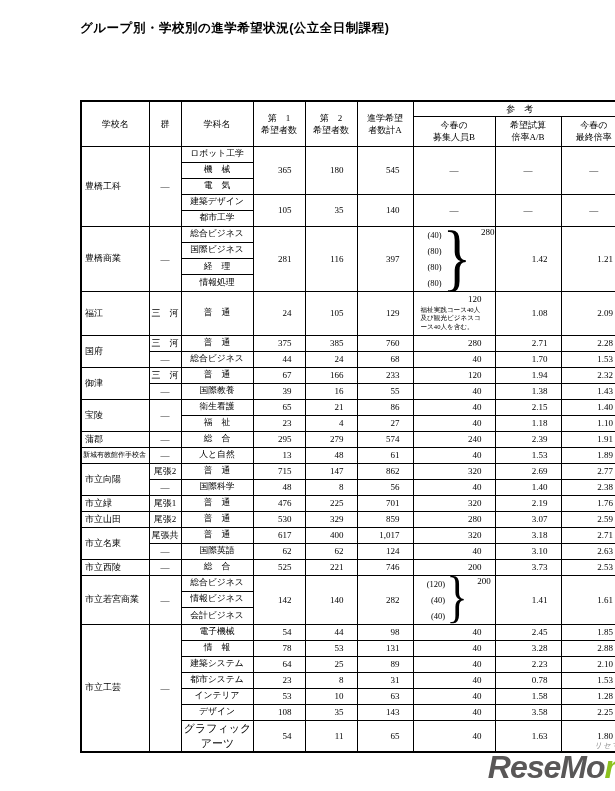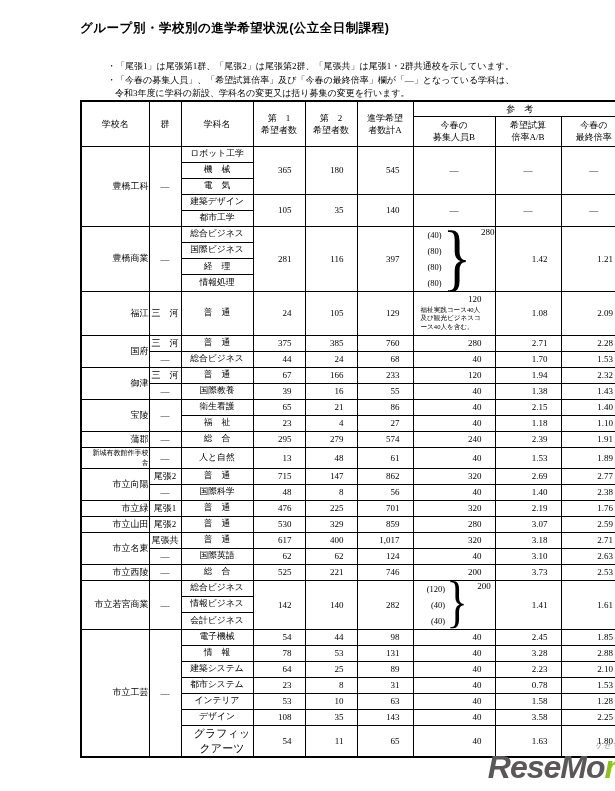--- a/index.html
+++ b/index.html
@@ -27,26 +27,26 @@
     width:548px; table-layout:fixed;
     border-collapse:collapse; border:2px solid #000;
   }
   th, td { border:1px solid #000; font-size:9px; vertical-align:middle; overflow:hidden; }
   thead th { font-weight:400; white-space:pre-line; line-height:1.35; }
   thead tr.h1 { height:15px; }
   thead tr.h2 { height:30px; }
   tbody tr { height:16px; }
   tbody tr.tall { height:44px; }
 
-  td.sch  { text-align:right; padding-left:3px; }
+  td.sch  { text-align:left; padding-left:3px; }
   td.gun  { text-align:center; }
   td.dep  { text-align:center; font-size:8.8px; }
   td.num  { text-align:right; padding-right:13px; }
   td.dash { text-align:center; }
-  td.small{ font-size:7px; padding-left:10px; }
+  td.small{ font-size:7px; padding-left:1px; }
   td.dep.small { font-size:11px; }
 
   td.brace-cell { padding:0; }
   .brace-wrap { display:flex; justify-content:center; gap:1px; }
   .brace-vals div { font-size:8.5px; line-height:16px; text-align:right; min-width:28px; }
   .brace-glyph { line-height:1; transform:scaleY(1.25); font-weight:400; }
   .brace-total { font-size:9px; min-width:22px; text-align:right; padding-left:2px; }
 
   td.note-cell { padding:1px 0 0 0; vertical-align:top; }
   .note-val { text-align:right; padding-right:13px; font-size:9px; line-height:13px; }
@@ -60,25 +60,20 @@
   .logo-accent { color:#8dc21f; }
 </style>
 </head>
 <body>
 
 <div class="page">
 
   <div class="title">グループ別・学校別の進学希望状況(公立全日制課程)</div>
 
   <div class="notes">
-    <div class="notes-lines">
-      <div>・「尾張1」は尾張第1群、「尾張2」は尾張第2群、「尾張共」は尾張1・2群共通校を示しています。</div>
-      <div>・「今春の募集人員」、「希望試算倍率」及び「今春の最終倍率」欄が「―」となっている学科は、</div>
-      <div class="indent">令和3年度に学科の新設、学科名の変更又は括り募集の変更を行います。</div>
-    </div>
   </div>
 
   <table class="main">
     <colgroup>
       <col style="width:68px">
         <col style="width:32px">
         <col style="width:72px">
       <col style="width:52px">
         <col style="width:52px">
         <col style="width:56px">

